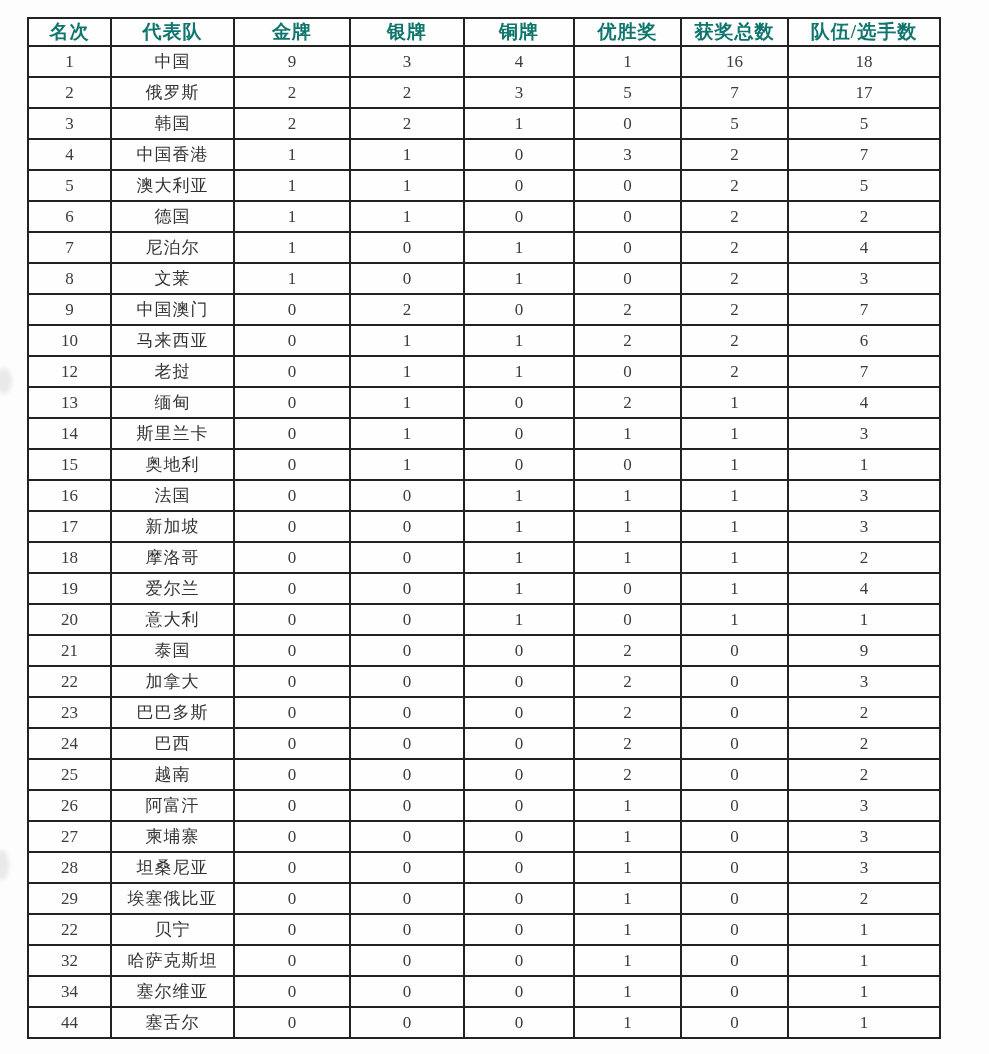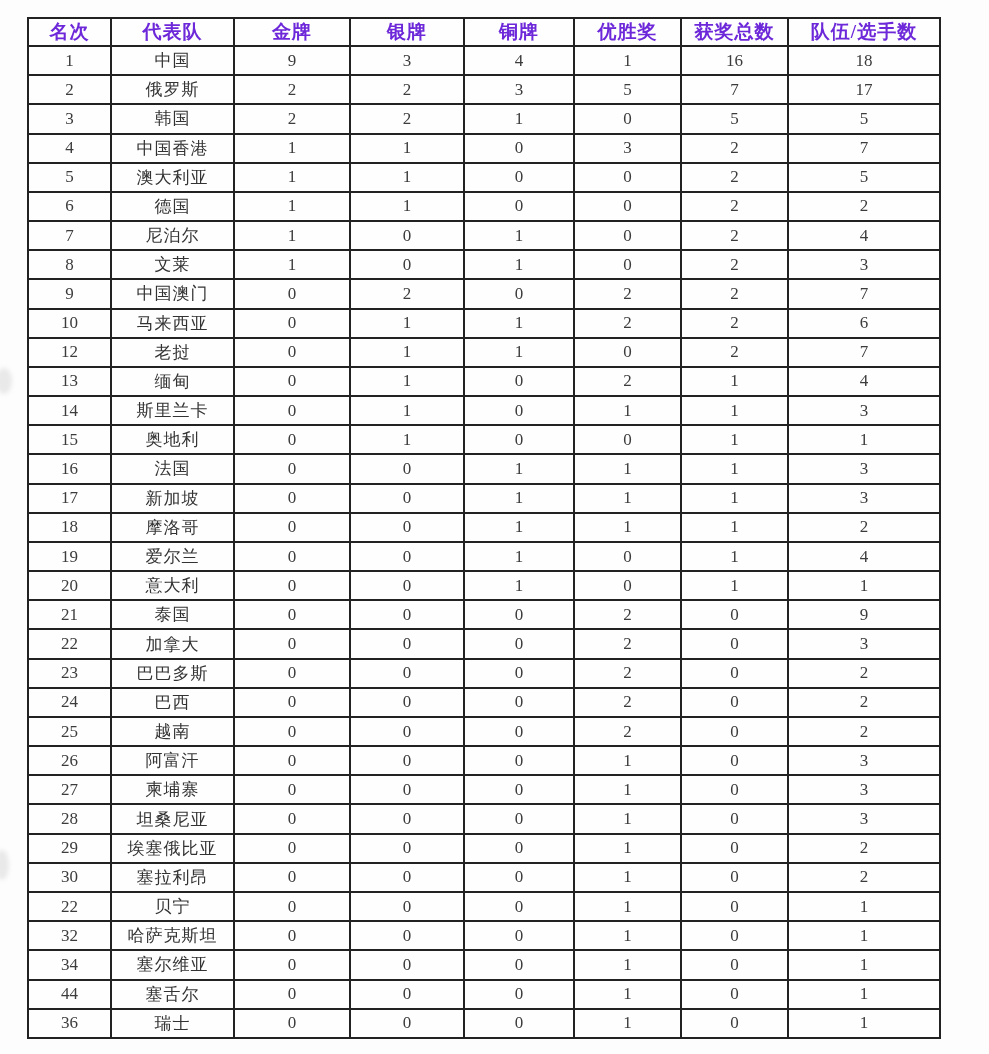--- a/index.html
+++ b/index.html
@@ -30,21 +30,21 @@
     border: 2px solid #222222;
     text-align: center;
     vertical-align: middle;
     padding: 0;
     overflow: hidden;
     white-space: nowrap;
   }
   table.medal-table th {
     font-weight: bold;
     font-size: 19px;
-    color: #6d28d9;
+    color: #0f766e;
     letter-spacing: 1px;
   }
   table.medal-table td {
     font-size: 17px;
     color: #3c3c3c;
   }
   table.medal-table td.team-cell {
     color: #333333;
     letter-spacing: 1px;
   }
@@ -364,30 +364,20 @@
           <td class="value-cell">29</td>
           <td class="team-cell">埃塞俄比亚</td>
           <td class="value-cell">0</td>
           <td class="value-cell">0</td>
           <td class="value-cell">0</td>
           <td class="value-cell">1</td>
           <td class="value-cell">0</td>
           <td class="value-cell">2</td>
         </tr>
         <tr>
-          <td class="value-cell">30</td>
-          <td class="team-cell">塞拉利昂</td>
-          <td class="value-cell">0</td>
-          <td class="value-cell">0</td>
-          <td class="value-cell">0</td>
-          <td class="value-cell">1</td>
-          <td class="value-cell">0</td>
-          <td class="value-cell">2</td>
-        </tr>
-        <tr>
           <td class="value-cell">22</td>
           <td class="team-cell">贝宁</td>
           <td class="value-cell">0</td>
           <td class="value-cell">0</td>
           <td class="value-cell">0</td>
           <td class="value-cell">1</td>
           <td class="value-cell">0</td>
           <td class="value-cell">1</td>
         </tr>
         <tr>
@@ -406,30 +396,20 @@
           <td class="value-cell">0</td>
           <td class="value-cell">0</td>
           <td class="value-cell">0</td>
           <td class="value-cell">1</td>
           <td class="value-cell">0</td>
           <td class="value-cell">1</td>
         </tr>
         <tr>
           <td class="value-cell">44</td>
           <td class="team-cell">塞舌尔</td>
-          <td class="value-cell">0</td>
-          <td class="value-cell">0</td>
-          <td class="value-cell">0</td>
-          <td class="value-cell">1</td>
-          <td class="value-cell">0</td>
-          <td class="value-cell">1</td>
-        </tr>
-        <tr>
-          <td class="value-cell">36</td>
-          <td class="team-cell">瑞士</td>
           <td class="value-cell">0</td>
           <td class="value-cell">0</td>
           <td class="value-cell">0</td>
           <td class="value-cell">1</td>
           <td class="value-cell">0</td>
           <td class="value-cell">1</td>
         </tr>
       </tbody>
   </table>
 </div>

